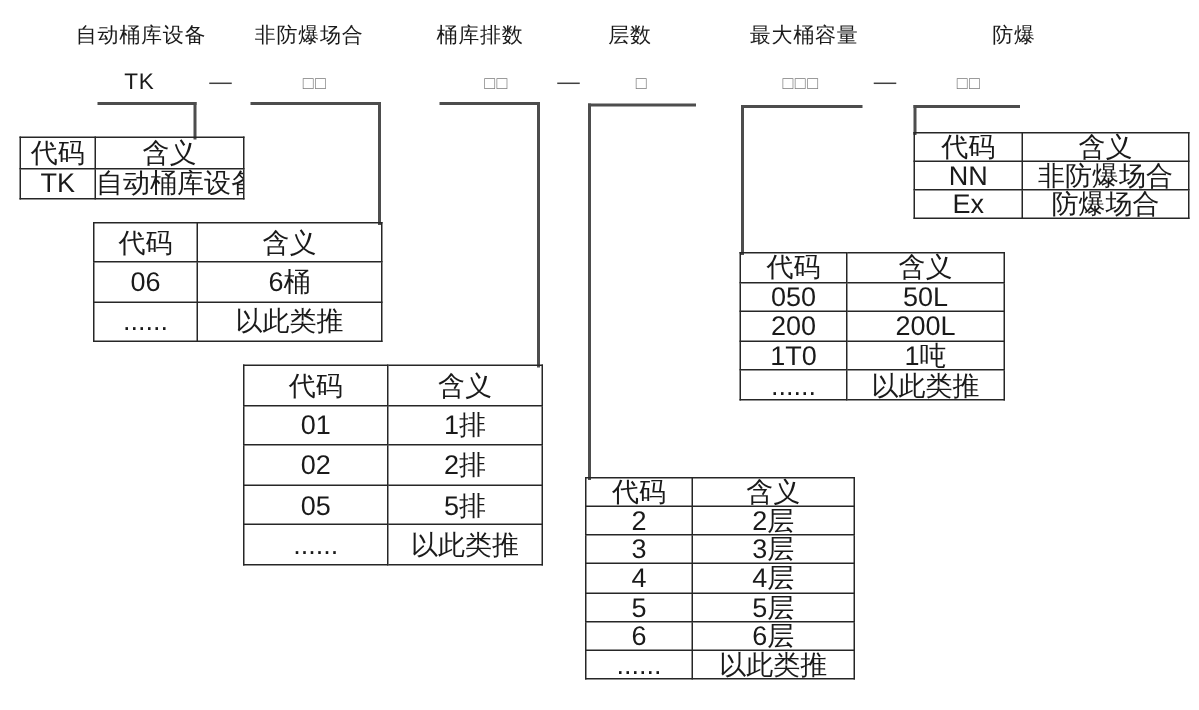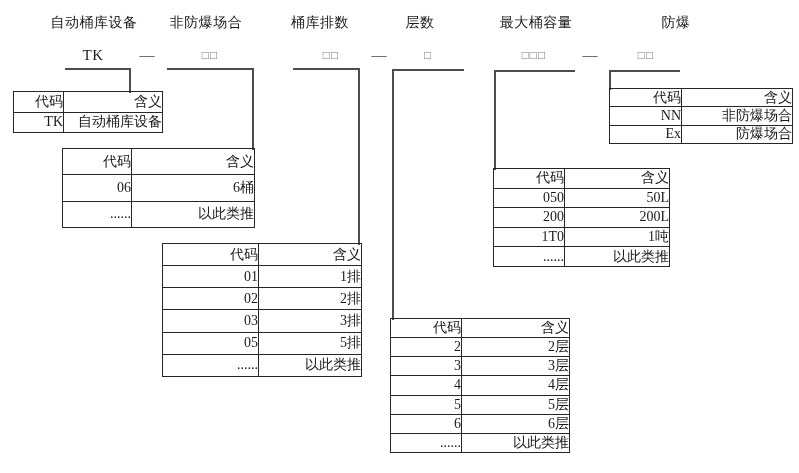--- a/index.html
+++ b/index.html
@@ -1,21 +1,21 @@
 <!DOCTYPE html>
 <html><head>
 <meta charset="utf-8">
 <style>
   html, body { margin: 0; padding: 0; background: #ffffff; }
   .canvas {
     position: relative;
     width: 799px;
     height: 473px;
     background: #ffffff;
-    font-family: Liberation Serif, serif;
+    font-family: Liberation Sans, sans-serif;
     color: #1a1a1a;
     overflow: hidden;
   }
   
   .fld {
     position: absolute;
     top: 15px;
     transform: translateX(-50%);
     font-size: 14px;
     line-height: 16px;
@@ -41,22 +41,22 @@
   #conn-barrels  { left: 167px; top: 68px; width: 85px;  height: 80px;  }
   #conn-rows     { left: 293px; top: 68px; width: 65px;  height: 175px; }
   #conn-layers   { left: 392px; top: 69px; width: 70px;  height: 249px; }
   #conn-capacity { left: 494px; top: 70px; width: 79px;  height: 98px;  }
   #conn-explo    { left: 609px; top: 70px; width: 69px;  height: 18px;  }
   
   .tbl {
     position: absolute;
     border-collapse: collapse;
     table-layout: fixed;
-    font-size: 14px;
-    text-align: right;
+    font-size: 18px;
+    text-align: center;
   }
   .tbl td {
     border: 1.5px solid #262626;
     padding: 0;
     vertical-align: middle;
     line-height: 1;
     white-space: nowrap;
     overflow: hidden;
   }
   #t-device   { left: 13px;  top: 91px;  width: 150px; height: 42px;  }
@@ -139,24 +139,20 @@
     </tr>
     <tr>
       <td class="c1">01</td>
       <td>1排</td>
     </tr>
     <tr>
       <td class="c1">02</td>
       <td>2排</td>
     </tr>
     <tr>
-      <td class="c1">03</td>
-      <td>3排</td>
-    </tr>
-    <tr>
       <td class="c1">05</td>
       <td>5排</td>
     </tr>
     <tr>
       <td class="c1">......</td>
       <td>以此类推</td>
     </tr>
   </tbody>
     </table>
 

